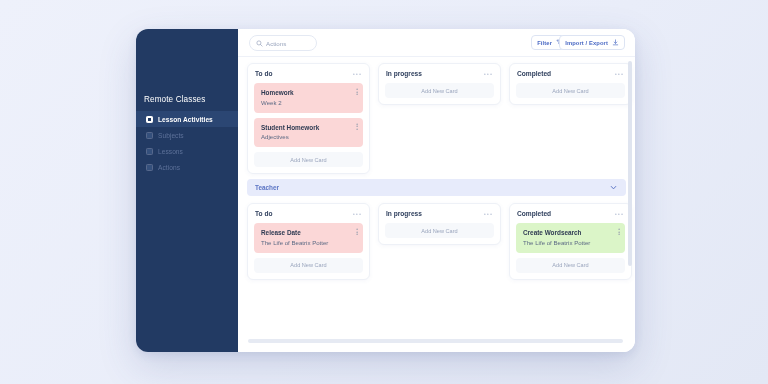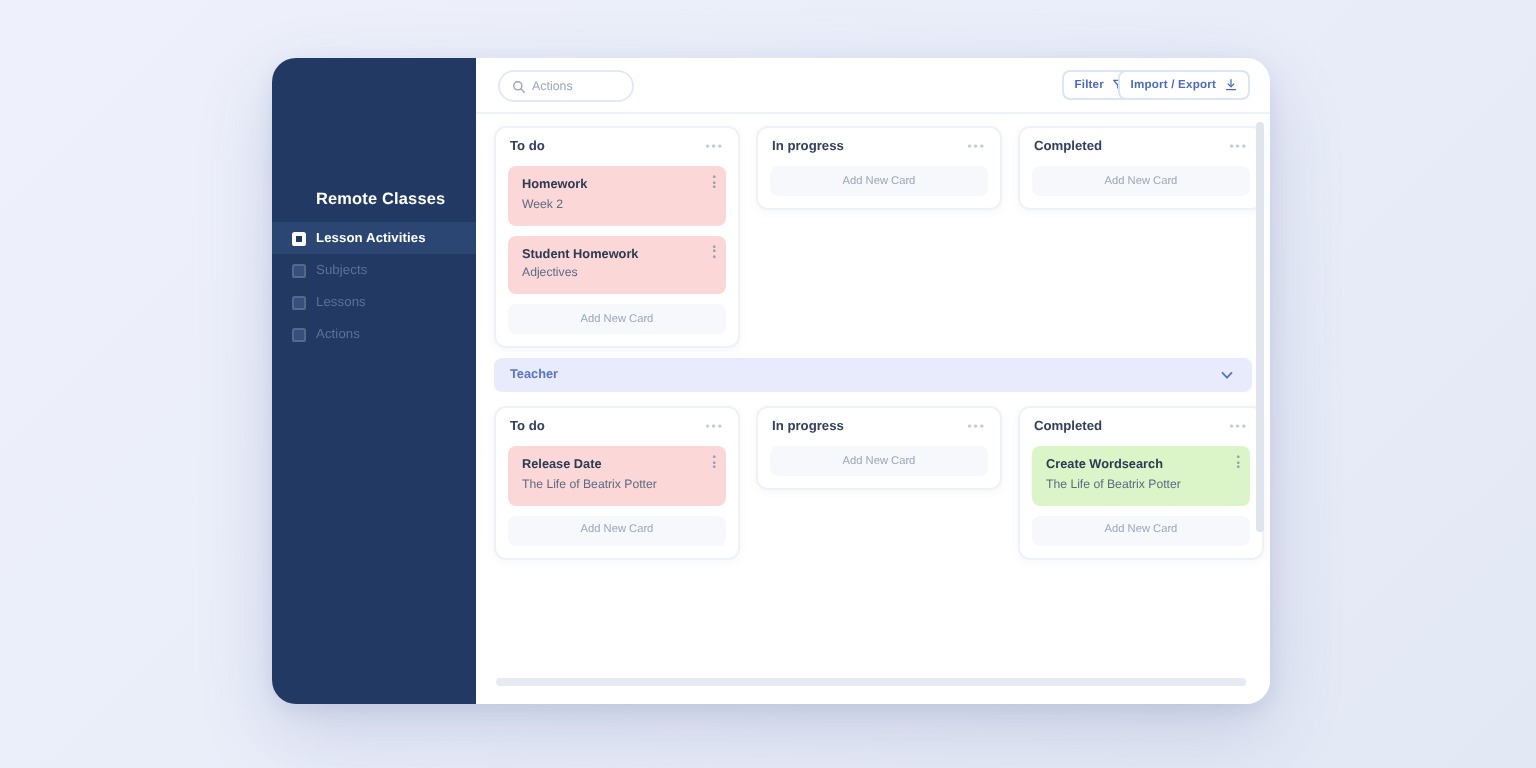--- a/index.html
+++ b/index.html
@@ -34,25 +34,25 @@
   #sidebar {
     width: 102px;
     background: #223a63;
     border-radius: 12px 0 0 12px;
     position: relative;
     flex: none;
     overflow: hidden;
   }
   .sidebar-title {
     position: absolute;
-    left: 22px;
+    left: 8px;
     top: 66px;
     color: #ffffff;
     font-size: 8.2px;
-    font-weight: bold;
+    font-weight: normal;
     letter-spacing: 0.1px;
   }
   .sidebar-nav {
     position: absolute;
     left: 0;
     top: 82px;
     width: 100%;
   }
   .sidebar-item {
     height: 16px;

